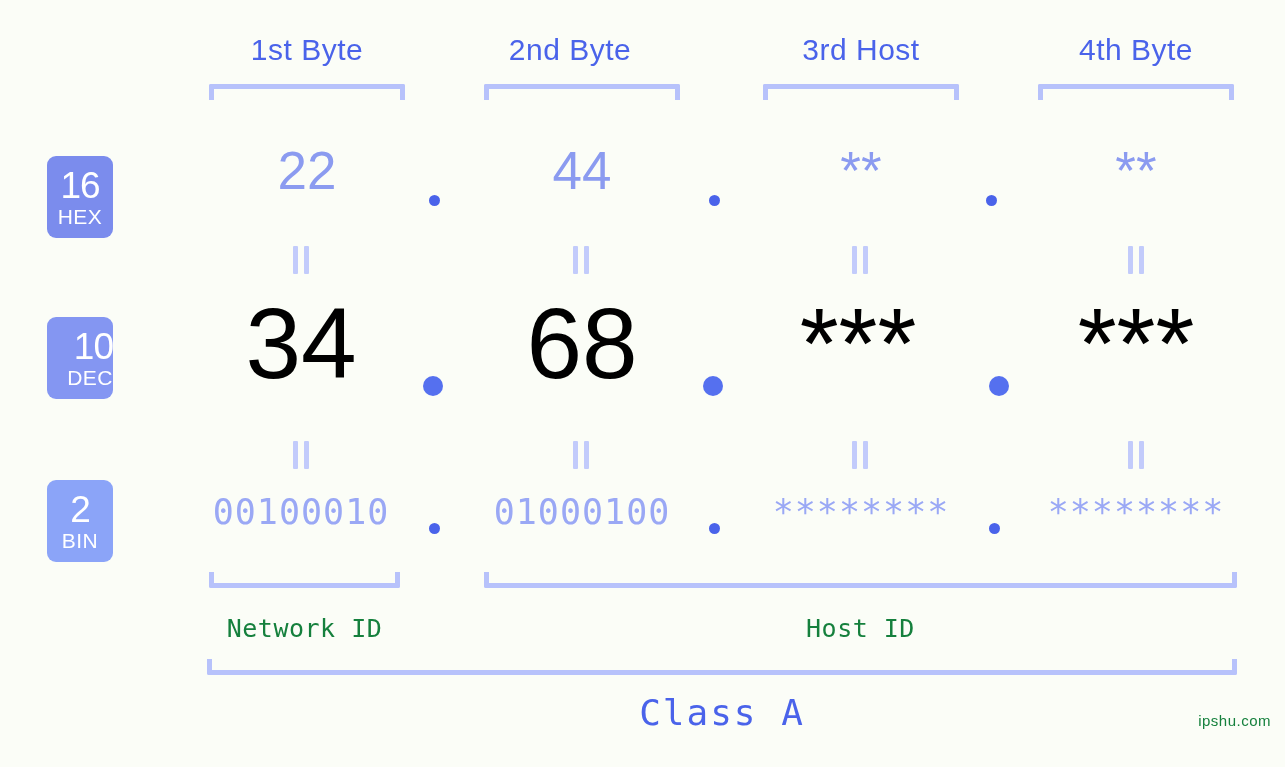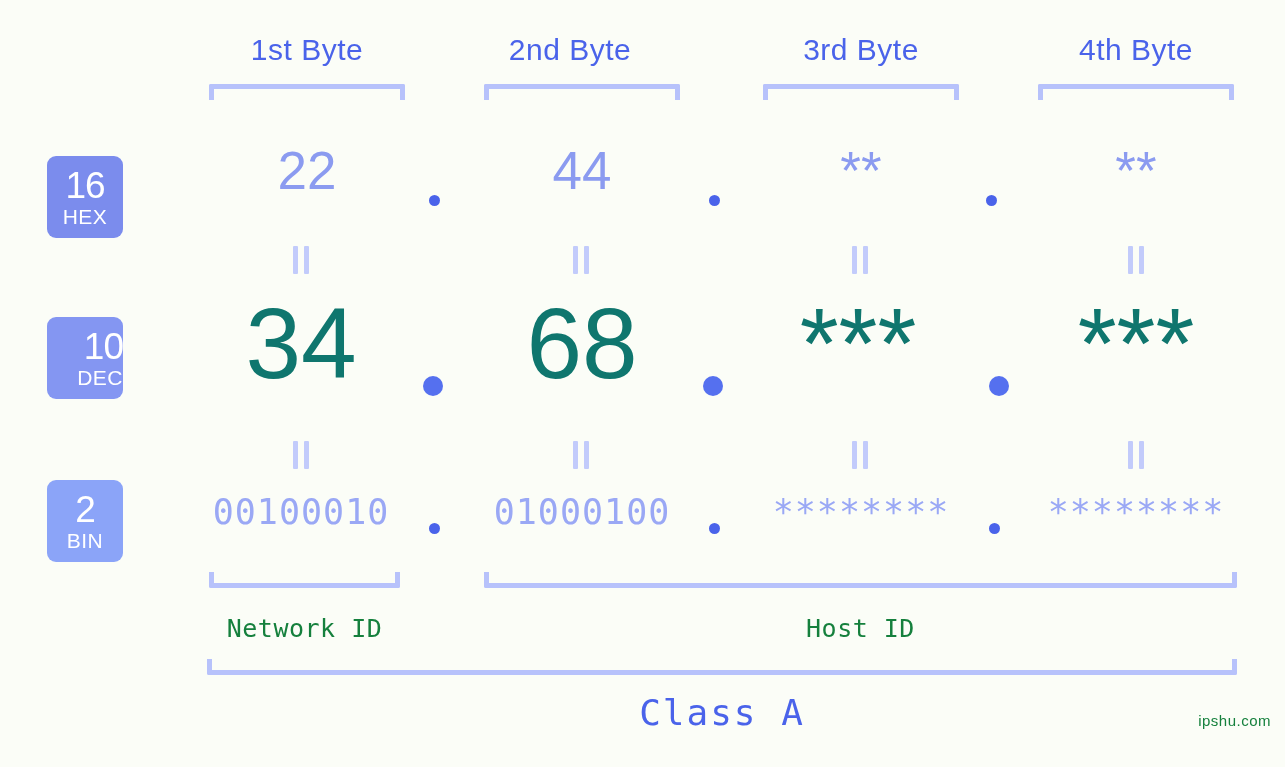--- a/index.html
+++ b/index.html
@@ -51,21 +51,21 @@
     border-right: 5px solid #b7c2fb;
     height: 16px;
     box-sizing: border-box;
     border-radius: 0 0 2px 2px;
   }
 
   
   .badge {
     position: absolute;
     left: 47px;
-    width: 76px;
+    width: 66px;
     height: 82px;
     border-radius: 9px;
     color: #ffffff;
     display: flex;
     flex-direction: column;
     align-items: center;
     justify-content: center;
     line-height: 1;
   }
   .badge .num {
@@ -100,21 +100,21 @@
     height: 11px;
     border-radius: 50%;
     background: #4a63ea;
   }
 
   
   .dec-val {
     position: absolute;
     top: 293px;
     font-size: 100px;
-    color: #0f766e;
+    color: #000000;
     text-align: center;
     line-height: 1;
     white-space: nowrap;
   }
   .dec-dot {
     position: absolute;
     top: 376px;
     width: 20px;
     height: 20px;
     border-radius: 50%;
@@ -195,21 +195,21 @@
 
 <div class="stage">
 
   <div class="byte-header" style="left:209px; width:196px;">
     <span>1st Byte</span>
   </div>
   <div class="byte-header" style="left:472px; width:196px;">
     <span>2nd Byte</span>
   </div>
   <div class="byte-header" style="left:763px; width:196px;">
-    <span>3rd Byte</span>
+    <span>3rd Host</span>
   </div>
   <div class="byte-header" style="left:1038px; width:196px;">
     <span>4th Byte</span>
   </div>
 
   <div class="bracket-down" style="left:209px; top:84px; width:196px;"></div>
   <div class="bracket-down" style="left:484px; top:84px; width:196px;"></div>
   <div class="bracket-down" style="left:763px; top:84px; width:196px;"></div>
   <div class="bracket-down" style="left:1038px; top:84px; width:196px;"></div>
 

